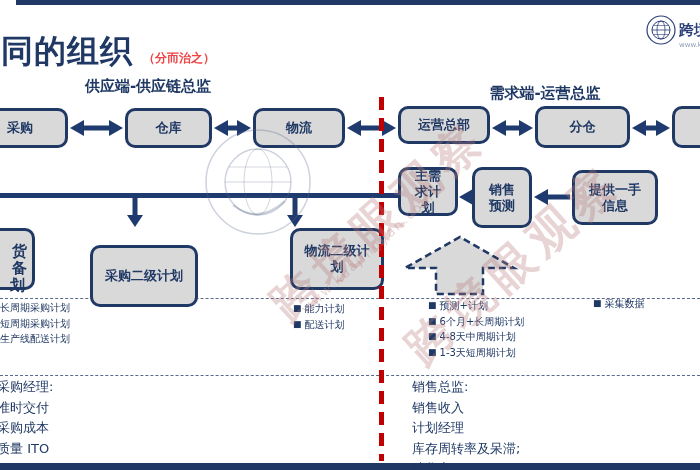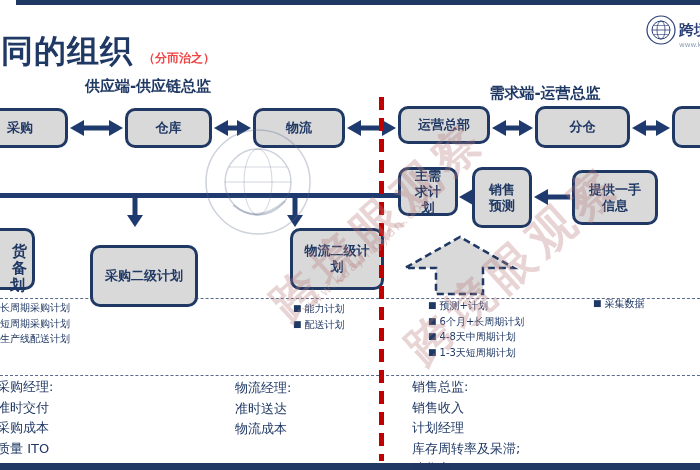--- a/index.html
+++ b/index.html
@@ -205,25 +205,20 @@
   <ul class="plist blist pl-far">
     <li>采集数据</li>
   </ul>
 
   <ul class="kpi k-purch">
     <li>采购经理:</li>
     <li>准时交付</li>
     <li>采购成本</li>
     <li>质量 ITO</li>
   </ul>
-  <ul class="kpi k-logi">
-    <li>物流经理:</li>
-    <li>准时送达</li>
-    <li>物流成本</li>
-  </ul>
   <ul class="kpi k-sales">
     <li>销售总监:</li>
     <li>销售收入</li>
     <li>计划经理</li>
     <li>库存周转率及呆滞;</li>
     <li>缺货率</li>
   </ul>
 
   <svg class="wm wm-seal" width="110" height="110" viewBox="0 0 110 110">
     <circle cx="55" cy="55" r="52" fill="none" stroke="rgba(90,105,140,0.30)" stroke-width="1.5"></circle>

